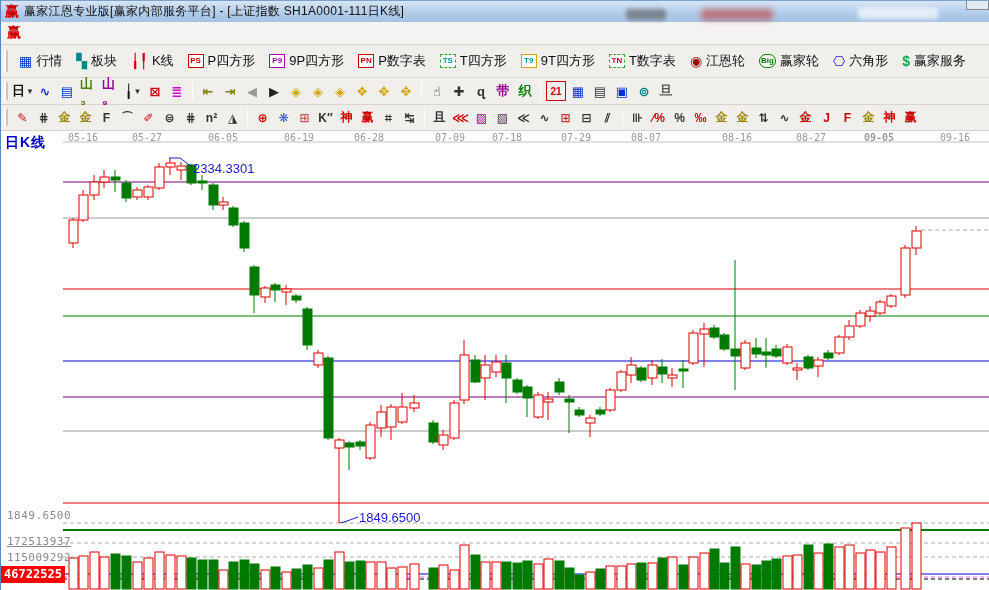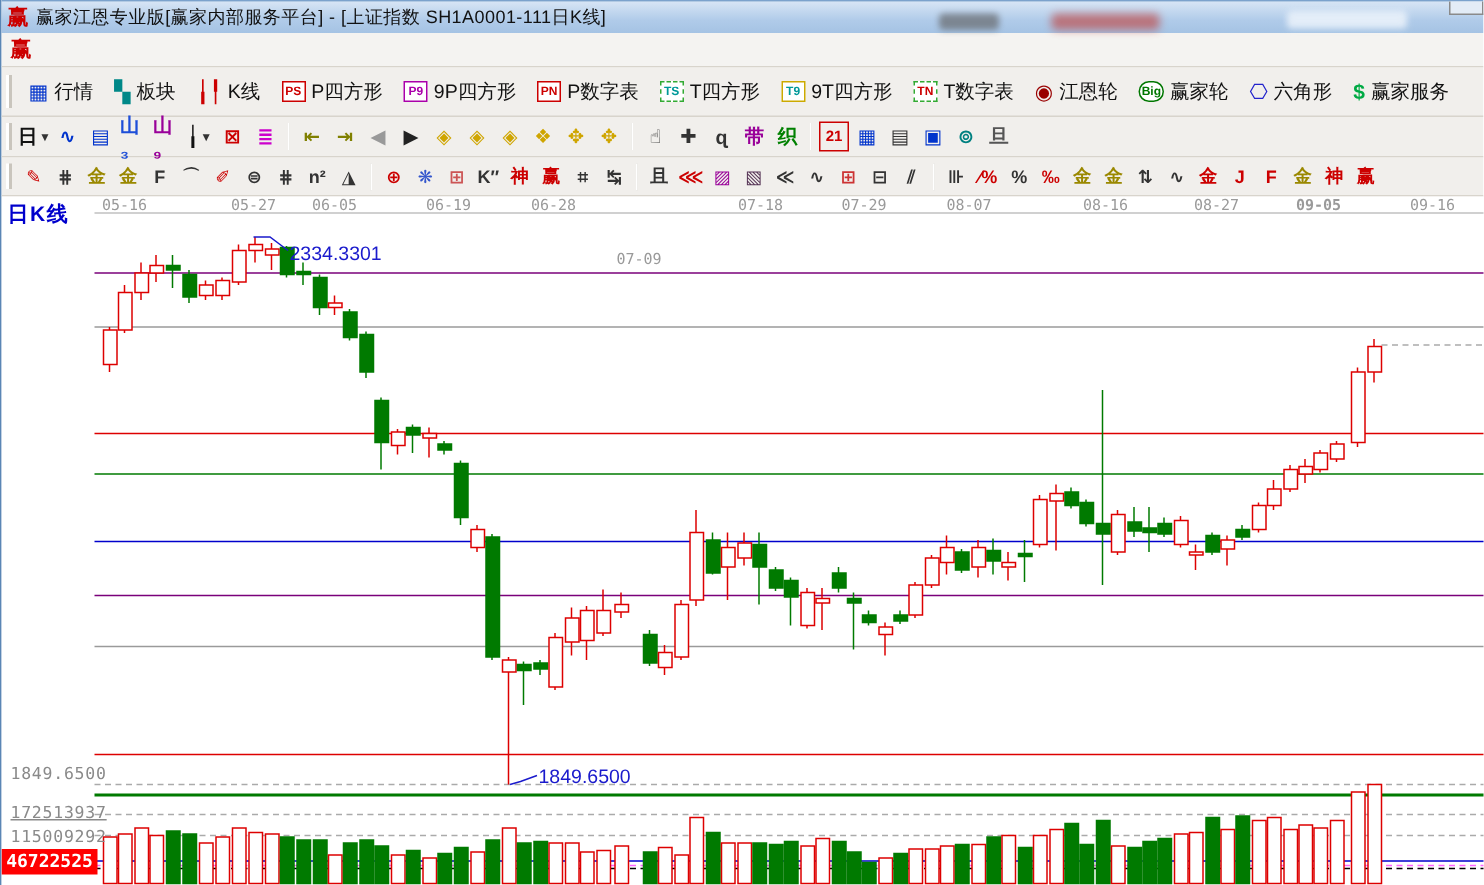--- a/index.html
+++ b/index.html
@@ -119,21 +119,21 @@
       <span class="ic-glyph" style="color: rgb(0, 170, 68);">$</span>
       <span>赢家服务</span>
     </span>
   </div>
 
 <div class="toolbar t2" id="toolbar-chart">
   <span class="tb-grip"></span>
 <span class="tool-ic" style="color: rgb(17, 17, 17);">日<span class="dd-arrow">▼</span></span>
     <span class="tool-ic" style="color: rgb(0, 51, 204);">∿</span>
     <span class="tool-ic" style="color: rgb(0, 51, 204);">▤</span>
-    <span class="tool-ic" style="color: #1d4ed8;">山₃</span>
+    <span class="tool-ic" style="color: #4d7c0f;">山₃</span>
     <span class="tool-ic" style="color: rgb(153, 0, 153);">山₉</span>
     <span class="tool-ic" style="color: rgb(17, 17, 17);">╽<span class="dd-arrow">▼</span></span>
     <span class="tool-ic" style="color: rgb(204, 0, 0);">⊠</span>
     <span class="tool-ic" style="color: rgb(204, 0, 204);">≣</span>
     <span class="tb-sep"></span>
     <span class="tool-ic" style="color: rgb(128, 128, 0);">⇤</span>
     <span class="tool-ic" style="color: rgb(128, 128, 0);">⇥</span>
     <span class="tool-ic" style="color: rgb(153, 153, 153);">◀</span>
     <span class="tool-ic" style="color: rgb(34, 34, 34);">▶</span>
     <span class="tool-ic" style="color: rgb(207, 165, 0);">◈</span>
@@ -203,25 +203,25 @@
     <span class="tool-ic" style="color: rgb(204, 0, 0);">F</span>
     <span class="tool-ic" style="color: rgb(154, 136, 0);">金</span>
     <span class="tool-ic" style="color: rgb(204, 0, 0);">神</span>
     <span class="tool-ic" style="color: rgb(204, 0, 0);">赢</span>
   </div>
 
 <div class="chart" id="chart">
   <span class="pane-label">日K线</span>
   <div id="date-row">
       <span class="date-tick" style="left: 82px;">05-16</span>
-      <span class="date-tick" style="left: 168px;">05-27</span>
+      <span class="date-tick" style="left: 146px;">05-27</span>
       <span class="date-tick" style="left: 222px; text-align: center;">06-05</span>
       <span class="date-tick" style="left: 298px;">06-19</span>
       <span class="date-tick" style="left: 368px;">06-28</span>
-      <span class="date-tick" style="left: 425px; margin-top: 36px;">07-09</span>
+      <span class="date-tick" style="left: 449px;">07-09</span>
       <span class="date-tick" style="left: 506px;">07-18</span>
       <span class="date-tick" style="left: 575px;">07-29</span>
       <span class="date-tick" style="left: 645px;">08-07</span>
       <span class="date-tick" style="left: 736px;">08-16</span>
       <span class="date-tick" style="left: 810px;">08-27</span>
       <span class="date-tick" style="left: 878px; font-weight: bold;">09-05</span>
       <span class="date-tick" style="left: 954px;">09-16</span>
     </div>
   <svg id="chart-svg" width="989" height="459" viewBox="0 0 989 459">
       <line x1="62" y1="11" x2="989" y2="11" stroke="#c0c0c0" stroke-width="1"></line>

